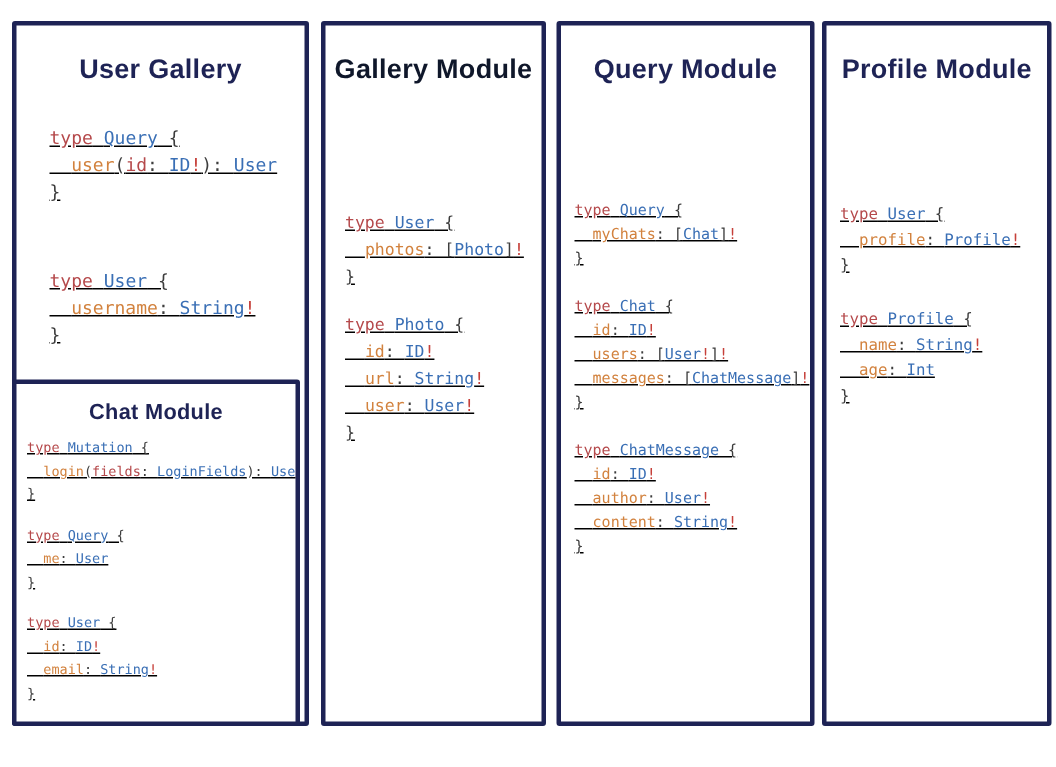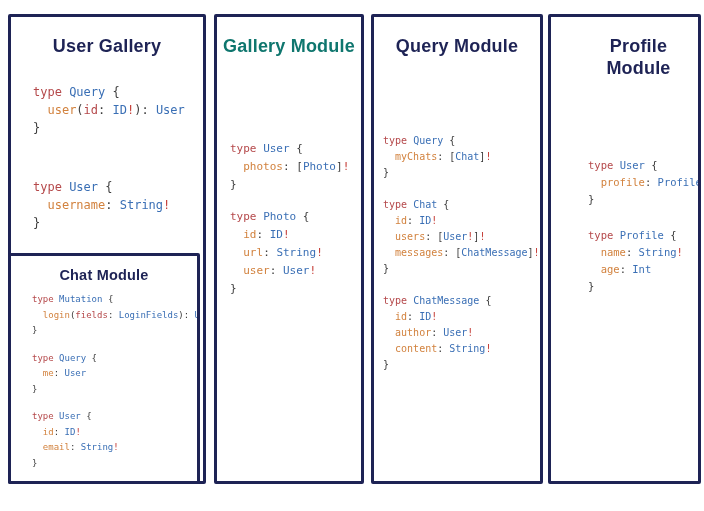--- a/index.html
+++ b/index.html
@@ -35,21 +35,21 @@
     font-weight: 700;
     letter-spacing: 0.2px;
     color: #1e2355;
   }
 
   .code {
     font-family: "DejaVu Sans Mono", "Liberation Mono", monospace;
     white-space: pre;
     overflow: hidden;
   }
-  .code-block { margin: 0; }
+  .code-block { margin: 0; text-decoration: underline; }
   .code-line { white-space: pre; }
 
   .p1 > .code { margin-top: 26px; padding-left: 22px; font-size: 12px; line-height: 18px; }
   .p1 > .code .code-block { margin-bottom: 41px; }
   .p2 > .code { margin-top: 83px; padding-left: 13px; font-size: 11px; line-height: 18px; }
   .p2 > .code .code-block { margin-bottom: 14px; }
   .p3 > .code { margin-top: 76px; padding-left: 9px;  font-size: 10px; line-height: 16px; }
   .p3 > .code .code-block { margin-bottom: 16px; }
   .p4 > .code { margin-top: 78px; padding-left: 9px;  font-size: 10.5px; line-height: 17px; }
   .p4 > .code .code-block { margin-bottom: 19px; }
@@ -63,44 +63,44 @@
     background: #ffffff;
     box-sizing: border-box;
     z-index: 2;
   }
   .sub-panel .module-title {
     padding-top: 10px;
     font-size: 14.5px;
     line-height: 18px;
   }
   .sub-panel > .code { margin-top: 8px; padding-left: 7px; font-size: 9px; line-height: 15.5px; }
-  .sub-panel > .code .code-block { margin-bottom: 12px; margin-left: 14px; }
+  .sub-panel > .code .code-block { margin-bottom: 12px; }
 </style>
 </head>
 <body>
 
 <div class="canvas">
 
   <div class="panel p1" style="border-color: rgb(30, 35, 85);">
     <h2 class="module-title" style="color: rgb(30, 35, 85);">User Gallery</h2>
     <div class="code"><div class="code-block"><div class="code-line"><span style="color: rgb(181, 73, 75);">type</span><span style="color: rgb(61, 61, 61);"> </span><span style="color: rgb(58, 111, 181);">Query</span><span style="color: rgb(61, 61, 61);"> {</span></div><div class="code-line"><span style="color: rgb(61, 61, 61);">  </span><span style="color: rgb(210, 130, 62);">user</span><span style="color: rgb(61, 61, 61);">(</span><span style="color: rgb(181, 73, 75);">id</span><span style="color: rgb(61, 61, 61);">: </span><span style="color: rgb(58, 111, 181);">ID</span><span style="color: rgb(198, 64, 58);">!</span><span style="color: rgb(61, 61, 61);">): </span><span style="color: rgb(58, 111, 181);">User</span></div><div class="code-line"><span style="color: rgb(61, 61, 61);">}</span></div></div><div class="code-block"><div class="code-line"><span style="color: rgb(181, 73, 75);">type</span><span style="color: rgb(61, 61, 61);"> </span><span style="color: rgb(58, 111, 181);">User</span><span style="color: rgb(61, 61, 61);"> {</span></div><div class="code-line"><span style="color: rgb(61, 61, 61);">  </span><span style="color: rgb(210, 130, 62);">username</span><span style="color: rgb(61, 61, 61);">: </span><span style="color: rgb(58, 111, 181);">String</span><span style="color: rgb(198, 64, 58);">!</span></div><div class="code-line"><span style="color: rgb(61, 61, 61);">}</span></div></div></div>
     <div class="sub-panel" style="border-color: rgb(30, 35, 85);">
       <h3 class="module-title" style="color: rgb(30, 35, 85);">Chat Module</h3>
       <div class="code"><div class="code-block"><div class="code-line"><span style="color: rgb(181, 73, 75);">type</span><span style="color: rgb(61, 61, 61);"> </span><span style="color: rgb(58, 111, 181);">Mutation</span><span style="color: rgb(61, 61, 61);"> {</span></div><div class="code-line"><span style="color: rgb(61, 61, 61);">  </span><span style="color: rgb(210, 130, 62);">login</span><span style="color: rgb(61, 61, 61);">(</span><span style="color: rgb(181, 73, 75);">fields</span><span style="color: rgb(61, 61, 61);">: </span><span style="color: rgb(58, 111, 181);">LoginFields</span><span style="color: rgb(61, 61, 61);">): </span><span style="color: rgb(58, 111, 181);">User</span></div><div class="code-line"><span style="color: rgb(61, 61, 61);">}</span></div></div><div class="code-block"><div class="code-line"><span style="color: rgb(181, 73, 75);">type</span><span style="color: rgb(61, 61, 61);"> </span><span style="color: rgb(58, 111, 181);">Query</span><span style="color: rgb(61, 61, 61);"> {</span></div><div class="code-line"><span style="color: rgb(61, 61, 61);">  </span><span style="color: rgb(210, 130, 62);">me</span><span style="color: rgb(61, 61, 61);">: </span><span style="color: rgb(58, 111, 181);">User</span></div><div class="code-line"><span style="color: rgb(61, 61, 61);">}</span></div></div><div class="code-block"><div class="code-line"><span style="color: rgb(181, 73, 75);">type</span><span style="color: rgb(61, 61, 61);"> </span><span style="color: rgb(58, 111, 181);">User</span><span style="color: rgb(61, 61, 61);"> {</span></div><div class="code-line"><span style="color: rgb(61, 61, 61);">  </span><span style="color: rgb(210, 130, 62);">id</span><span style="color: rgb(61, 61, 61);">: </span><span style="color: rgb(58, 111, 181);">ID</span><span style="color: rgb(198, 64, 58);">!</span></div><div class="code-line"><span style="color: rgb(61, 61, 61);">  </span><span style="color: rgb(210, 130, 62);">email</span><span style="color: rgb(61, 61, 61);">: </span><span style="color: rgb(58, 111, 181);">String</span><span style="color: rgb(198, 64, 58);">!</span></div><div class="code-line"><span style="color: rgb(61, 61, 61);">}</span></div></div></div>
     </div>
   </div>
 
   <div class="panel p2" style="border-color: rgb(30, 35, 85);">
-    <h2 class="module-title" style="color: #0f766e;">Gallery Module</h2>
+    <h2 class="module-title" style="color: #0f172a;">Gallery Module</h2>
     <div class="code"><div class="code-block"><div class="code-line"><span style="color: rgb(181, 73, 75);">type</span><span style="color: rgb(61, 61, 61);"> </span><span style="color: rgb(58, 111, 181);">User</span><span style="color: rgb(61, 61, 61);"> {</span></div><div class="code-line"><span style="color: rgb(61, 61, 61);">  </span><span style="color: rgb(210, 130, 62);">photos</span><span style="color: rgb(61, 61, 61);">: [</span><span style="color: rgb(58, 111, 181);">Photo</span><span style="color: rgb(61, 61, 61);">]</span><span style="color: rgb(198, 64, 58);">!</span></div><div class="code-line"><span style="color: rgb(61, 61, 61);">}</span></div></div><div class="code-block"><div class="code-line"><span style="color: rgb(181, 73, 75);">type</span><span style="color: rgb(61, 61, 61);"> </span><span style="color: rgb(58, 111, 181);">Photo</span><span style="color: rgb(61, 61, 61);"> {</span></div><div class="code-line"><span style="color: rgb(61, 61, 61);">  </span><span style="color: rgb(210, 130, 62);">id</span><span style="color: rgb(61, 61, 61);">: </span><span style="color: rgb(58, 111, 181);">ID</span><span style="color: rgb(198, 64, 58);">!</span></div><div class="code-line"><span style="color: rgb(61, 61, 61);">  </span><span style="color: rgb(210, 130, 62);">url</span><span style="color: rgb(61, 61, 61);">: </span><span style="color: rgb(58, 111, 181);">String</span><span style="color: rgb(198, 64, 58);">!</span></div><div class="code-line"><span style="color: rgb(61, 61, 61);">  </span><span style="color: rgb(210, 130, 62);">user</span><span style="color: rgb(61, 61, 61);">: </span><span style="color: rgb(58, 111, 181);">User</span><span style="color: rgb(198, 64, 58);">!</span></div><div class="code-line"><span style="color: rgb(61, 61, 61);">}</span></div></div></div>
   </div>
 
   <div class="panel p3" style="border-color: rgb(30, 35, 85);">
     <h2 class="module-title" style="color: rgb(30, 35, 85);">Query Module</h2>
     <div class="code"><div class="code-block"><div class="code-line"><span style="color: rgb(181, 73, 75);">type</span><span style="color: rgb(61, 61, 61);"> </span><span style="color: rgb(58, 111, 181);">Query</span><span style="color: rgb(61, 61, 61);"> {</span></div><div class="code-line"><span style="color: rgb(61, 61, 61);">  </span><span style="color: rgb(210, 130, 62);">myChats</span><span style="color: rgb(61, 61, 61);">: [</span><span style="color: rgb(58, 111, 181);">Chat</span><span style="color: rgb(61, 61, 61);">]</span><span style="color: rgb(198, 64, 58);">!</span></div><div class="code-line"><span style="color: rgb(61, 61, 61);">}</span></div></div><div class="code-block"><div class="code-line"><span style="color: rgb(181, 73, 75);">type</span><span style="color: rgb(61, 61, 61);"> </span><span style="color: rgb(58, 111, 181);">Chat</span><span style="color: rgb(61, 61, 61);"> {</span></div><div class="code-line"><span style="color: rgb(61, 61, 61);">  </span><span style="color: rgb(210, 130, 62);">id</span><span style="color: rgb(61, 61, 61);">: </span><span style="color: rgb(58, 111, 181);">ID</span><span style="color: rgb(198, 64, 58);">!</span></div><div class="code-line"><span style="color: rgb(61, 61, 61);">  </span><span style="color: rgb(210, 130, 62);">users</span><span style="color: rgb(61, 61, 61);">: [</span><span style="color: rgb(58, 111, 181);">User</span><span style="color: rgb(198, 64, 58);">!</span><span style="color: rgb(61, 61, 61);">]</span><span style="color: rgb(198, 64, 58);">!</span></div><div class="code-line"><span style="color: rgb(61, 61, 61);">  </span><span style="color: rgb(210, 130, 62);">messages</span><span style="color: rgb(61, 61, 61);">: [</span><span style="color: rgb(58, 111, 181);">ChatMessage</span><span style="color: rgb(61, 61, 61);">]</span><span style="color: rgb(198, 64, 58);">!</span></div><div class="code-line"><span style="color: rgb(61, 61, 61);">}</span></div></div><div class="code-block"><div class="code-line"><span style="color: rgb(181, 73, 75);">type</span><span style="color: rgb(61, 61, 61);"> </span><span style="color: rgb(58, 111, 181);">ChatMessage</span><span style="color: rgb(61, 61, 61);"> {</span></div><div class="code-line"><span style="color: rgb(61, 61, 61);">  </span><span style="color: rgb(210, 130, 62);">id</span><span style="color: rgb(61, 61, 61);">: </span><span style="color: rgb(58, 111, 181);">ID</span><span style="color: rgb(198, 64, 58);">!</span></div><div class="code-line"><span style="color: rgb(61, 61, 61);">  </span><span style="color: rgb(210, 130, 62);">author</span><span style="color: rgb(61, 61, 61);">: </span><span style="color: rgb(58, 111, 181);">User</span><span style="color: rgb(198, 64, 58);">!</span></div><div class="code-line"><span style="color: rgb(61, 61, 61);">  </span><span style="color: rgb(210, 130, 62);">content</span><span style="color: rgb(61, 61, 61);">: </span><span style="color: rgb(58, 111, 181);">String</span><span style="color: rgb(198, 64, 58);">!</span></div><div class="code-line"><span style="color: rgb(61, 61, 61);">}</span></div></div></div>
   </div>
 
-  <div class="panel p4" style="border-color: rgb(30, 35, 85); padding-left: 28px;">
+  <div class="panel p4" style="border-color: rgb(30, 35, 85);">
     <h2 class="module-title" style="color: rgb(30, 35, 85);">Profile Module</h2>
     <div class="code"><div class="code-block"><div class="code-line"><span style="color: rgb(181, 73, 75);">type</span><span style="color: rgb(61, 61, 61);"> </span><span style="color: rgb(58, 111, 181);">User</span><span style="color: rgb(61, 61, 61);"> {</span></div><div class="code-line"><span style="color: rgb(61, 61, 61);">  </span><span style="color: rgb(210, 130, 62);">profile</span><span style="color: rgb(61, 61, 61);">: </span><span style="color: rgb(58, 111, 181);">Profile</span><span style="color: rgb(198, 64, 58);">!</span></div><div class="code-line"><span style="color: rgb(61, 61, 61);">}</span></div></div><div class="code-block"><div class="code-line"><span style="color: rgb(181, 73, 75);">type</span><span style="color: rgb(61, 61, 61);"> </span><span style="color: rgb(58, 111, 181);">Profile</span><span style="color: rgb(61, 61, 61);"> {</span></div><div class="code-line"><span style="color: rgb(61, 61, 61);">  </span><span style="color: rgb(210, 130, 62);">name</span><span style="color: rgb(61, 61, 61);">: </span><span style="color: rgb(58, 111, 181);">String</span><span style="color: rgb(198, 64, 58);">!</span></div><div class="code-line"><span style="color: rgb(61, 61, 61);">  </span><span style="color: rgb(210, 130, 62);">age</span><span style="color: rgb(61, 61, 61);">: </span><span style="color: rgb(58, 111, 181);">Int</span></div><div class="code-line"><span style="color: rgb(61, 61, 61);">}</span></div></div></div>
   </div>
 
 </div>
 
 </body></html>

